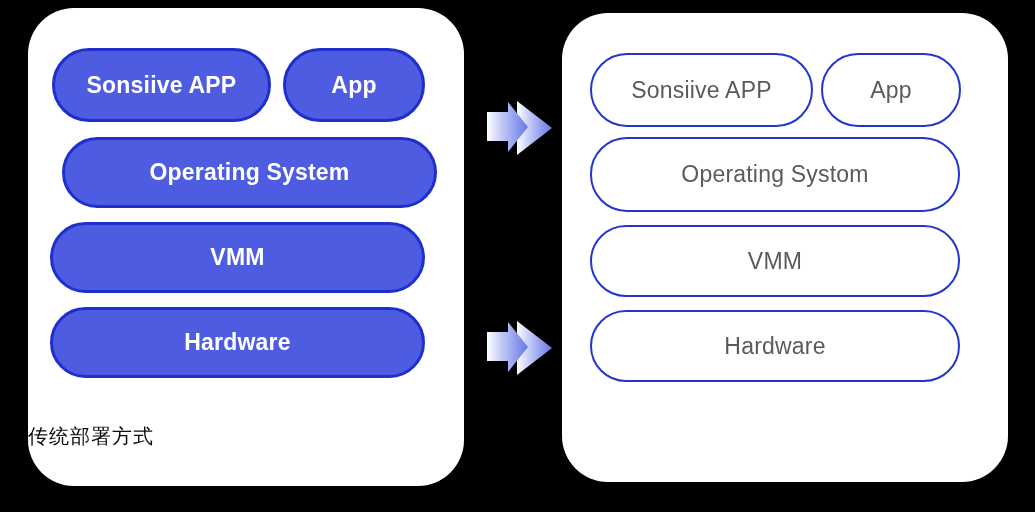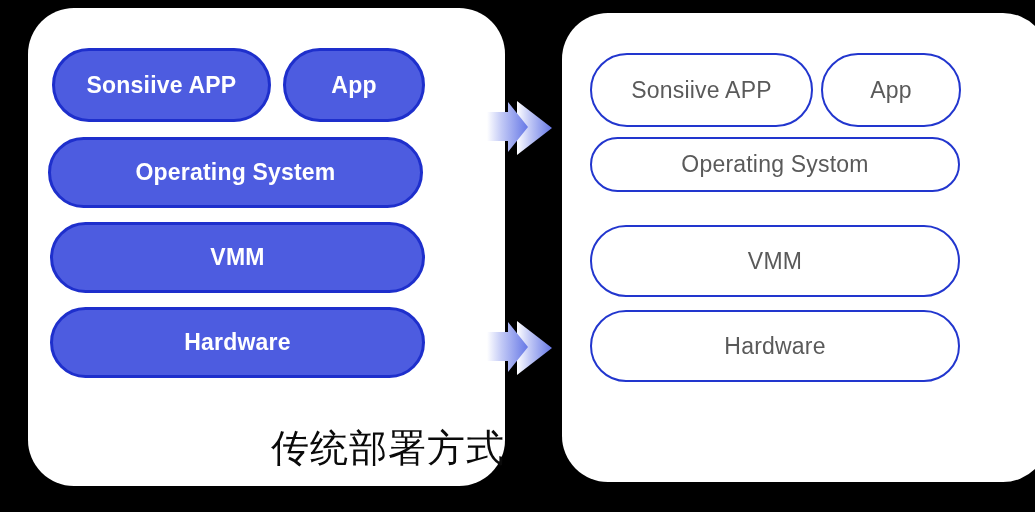--- a/index.html
+++ b/index.html
@@ -12,21 +12,20 @@
     position: relative;
     width: 1035px;
     height: 512px;
     background: #000000;
     overflow: hidden;
   }
   .card {
     position: absolute;
     background: #ffffff;
     border-radius: 46px;
-    padding-left: 41px;
   }
   .card.left  { left: 28px;  top: 8px;  width: 436px; height: 478px; }
   .card.right { left: 562px; top: 13px; width: 446px; height: 469px; }
 
   .pill {
     position: absolute;
     border-radius: 37px;
     display: flex;
     align-items: center;
     justify-content: center;
@@ -43,38 +42,38 @@
   .pill.outline {
     background: #ffffff;
     border: 2px solid #2236CE;
     color: #5A5A5A;
     font-weight: 400;
   }
 
   
   .l-sonsiive { left: 24px;  top: 40px;  width: 219px; height: 74px; }
   .l-app      { left: 255px; top: 40px;  width: 142px; height: 74px; }
-  .l-os       { left: 20px;  top: 129px; width: 375px; height: 71px; }
+  .l-os       { left: 34px;  top: 129px; width: 375px; height: 71px; }
   .l-vmm      { left: 22px;  top: 214px; width: 375px; height: 71px; }
   .l-hw       { left: 22px;  top: 299px; width: 375px; height: 71px; }
 
   
   .r-sonsiive { left: 28px;  top: 40px;  width: 223px; height: 74px; }
   .r-app      { left: 259px; top: 40px;  width: 140px; height: 74px; }
-  .r-os       { left: 28px;  top: 124px; width: 370px; height: 55px; }
+  .r-os       { left: 28px;  top: 124px; width: 370px; height: 75px; }
   .r-vmm      { left: 28px;  top: 212px; width: 370px; height: 72px; }
   .r-hw       { left: 28px;  top: 297px; width: 370px; height: 72px; }
 
   .panel-label {
     position: absolute;
     left: 0;
     top: 415px;
     width: 100%;
-    text-align: right;
-    font-size: 38px;
+    text-align: left;
+    font-size: 20px;
     font-weight: 500;
     color: #0a0a0a;
     letter-spacing: 1px;
   }
 
   .arrow {
     position: absolute;
     width: 66px;
     height: 54px;
   }

